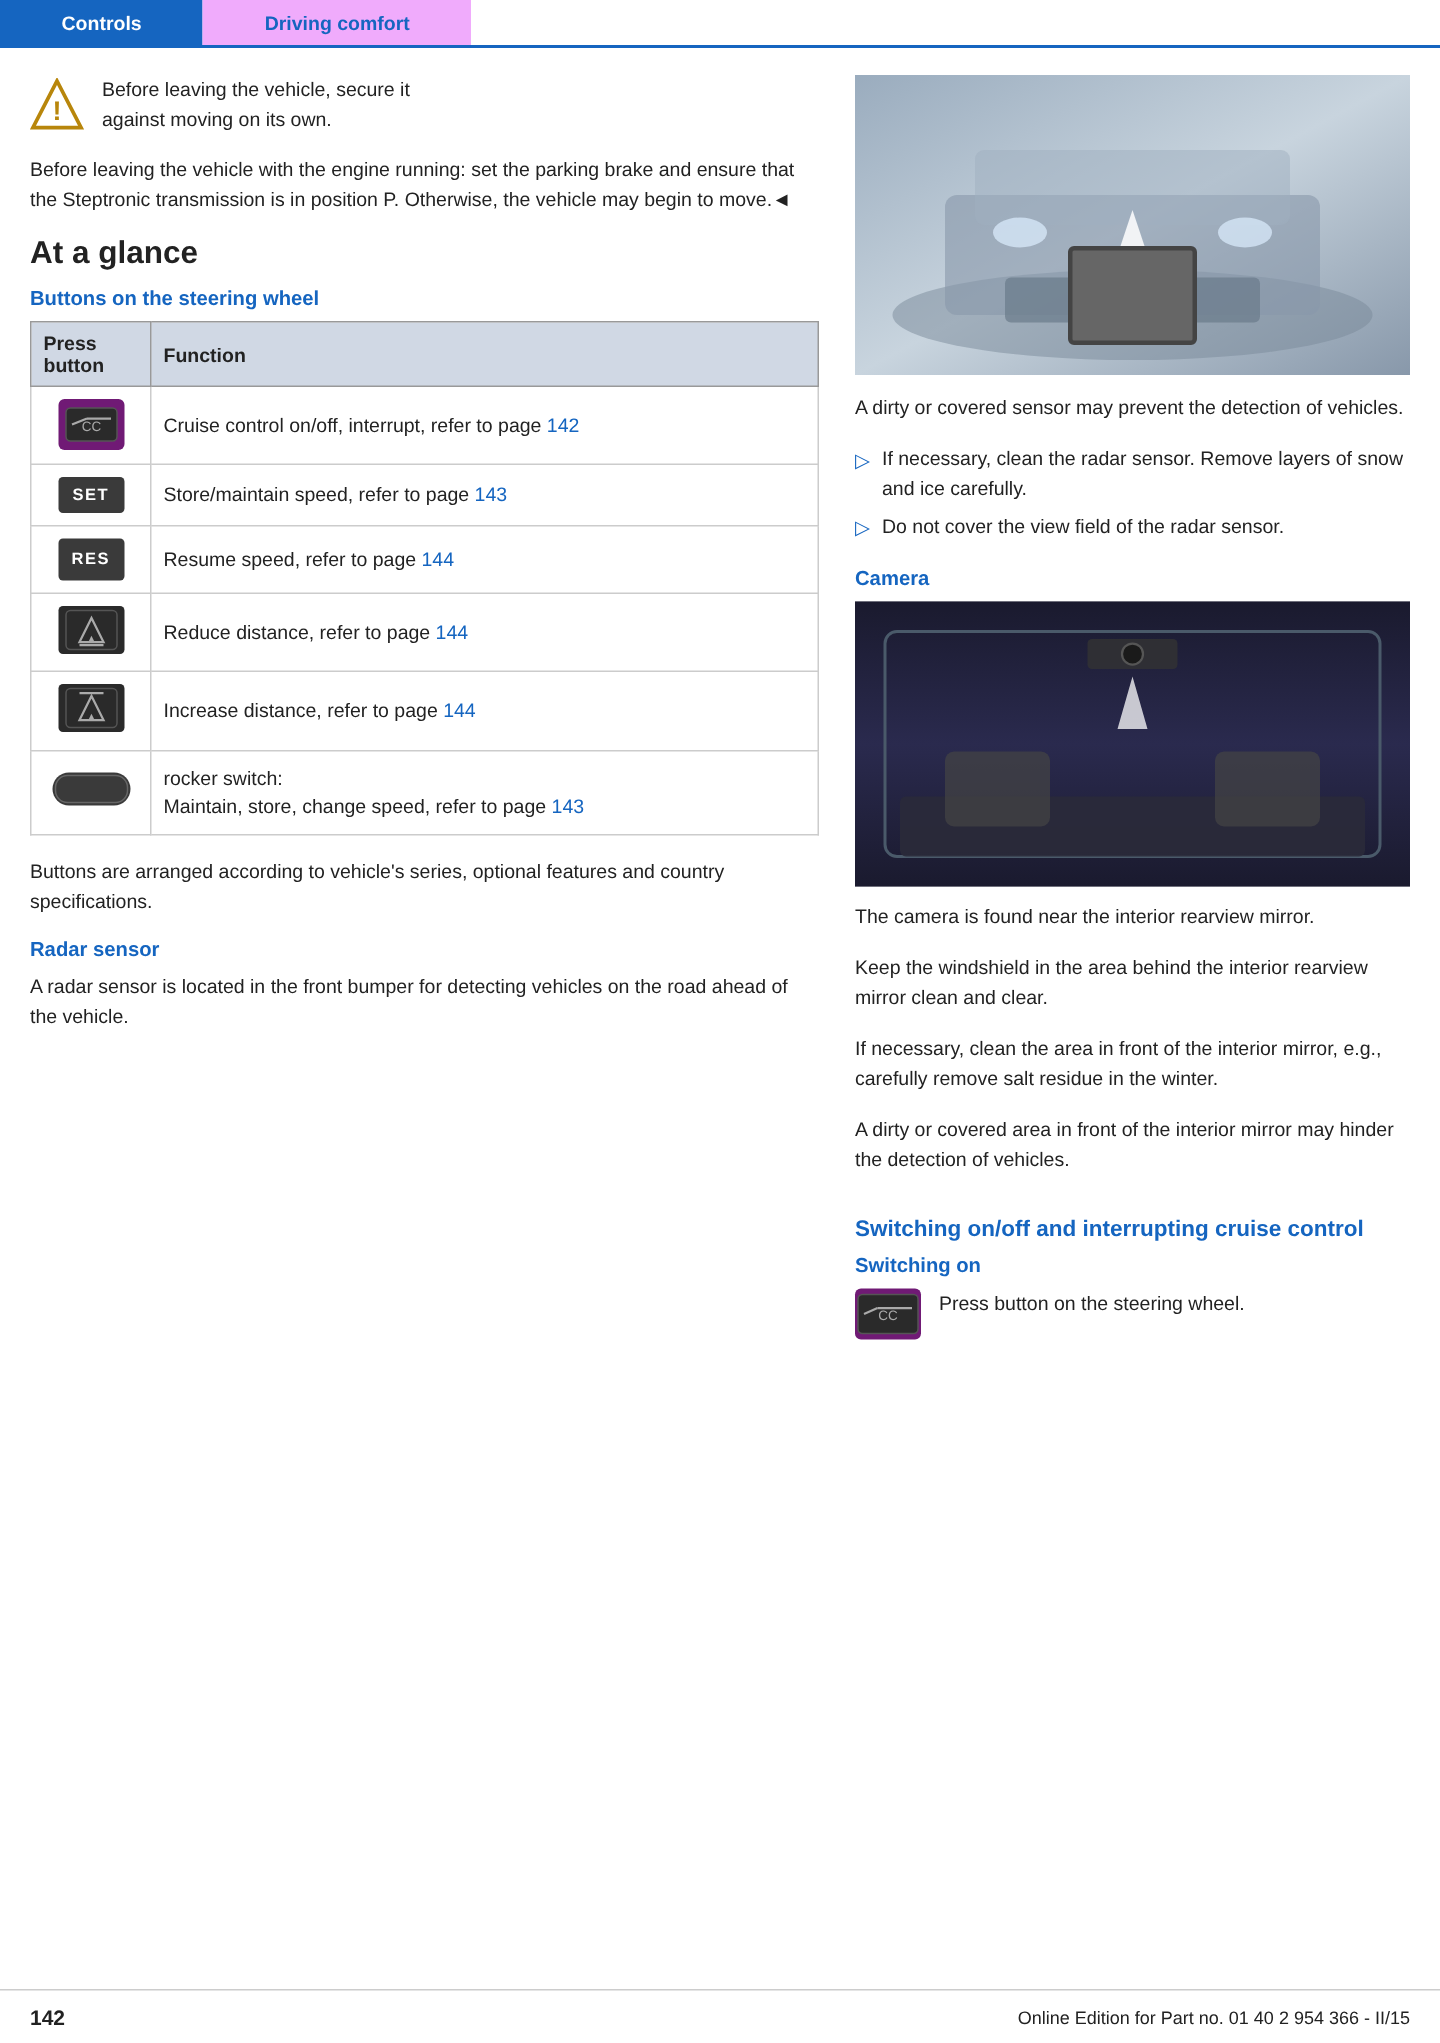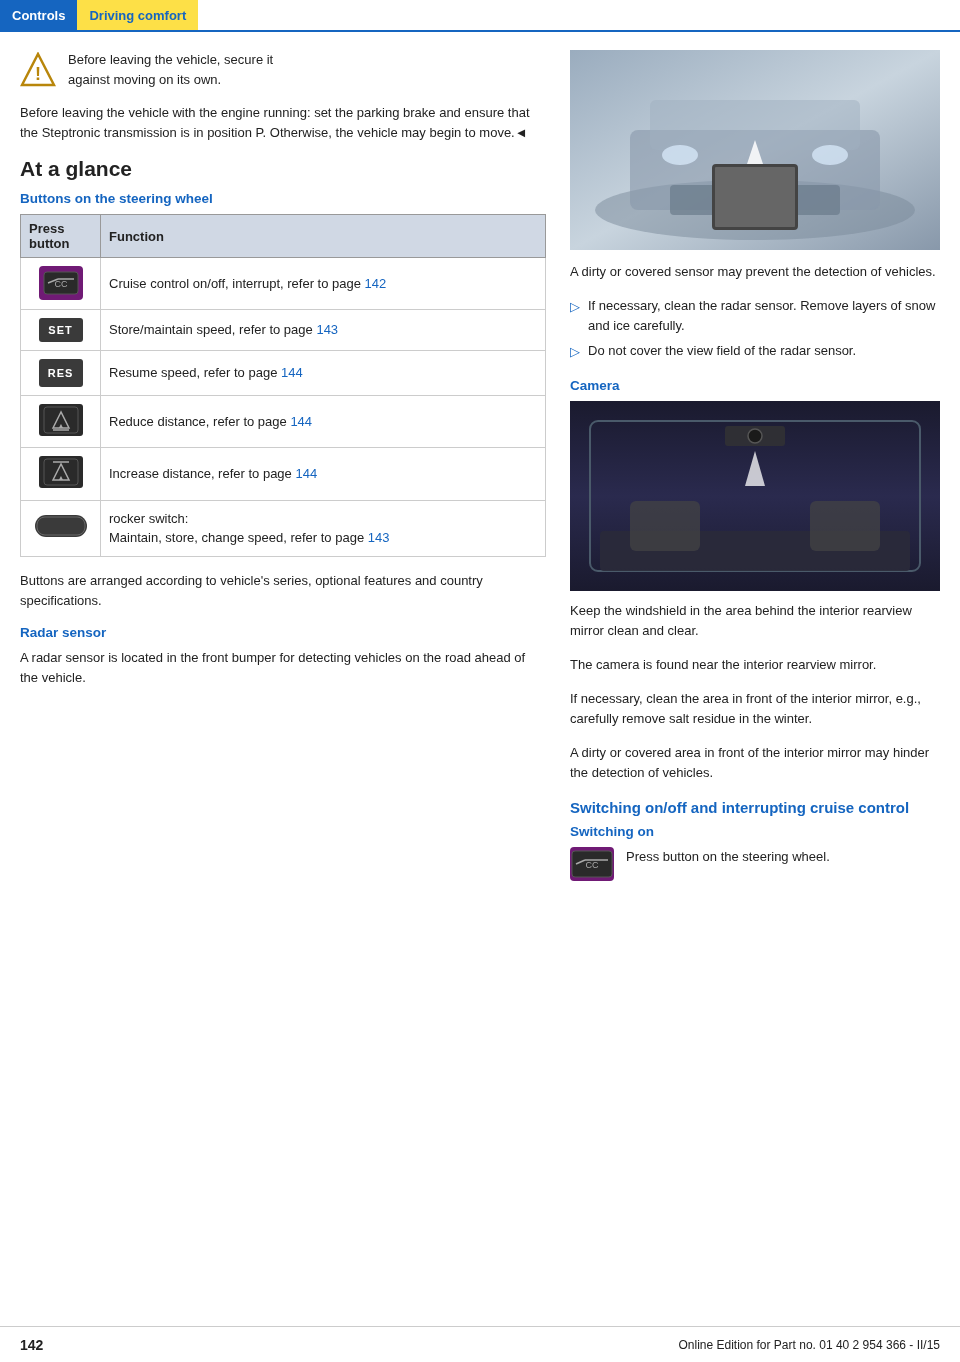--- a/index.html
+++ b/index.html
@@ -15,30 +15,30 @@
 
     
     .header {
       display: flex;
       height: 32px;
       border-bottom: 2px solid #1565c0;
     }
     .header-tab {
       display: flex;
       align-items: center;
-      padding: 0 12px;
+      padding: 0 41px;
       font-size: 13px;
       font-weight: bold;
     }
     .header-tab.active {
       background: #1565c0;
       color: #fff;
     }
     .header-tab.inactive {
-      background: #fde047;
+      background: #f0abfc;
       color: #1565c0;
     }
 
     
     .page-body {
       display: flex;
       padding: 18px 20px 40px 20px;
       gap: 24px;
     }
 
@@ -469,26 +469,26 @@
 
         <rect x="30" y="130" width="310" height="40" rx="4" fill="#2a2a3a" opacity="0.9"></rect>
 
         <rect x="60" y="100" width="70" height="50" rx="6" fill="#444" opacity="0.7"></rect>
         <rect x="240" y="100" width="70" height="50" rx="6" fill="#444" opacity="0.7"></rect>
 
         <polygon points="185,50 175,85 195,85" fill="white" opacity="0.75"></polygon>
       </svg>
     </div>
 
+    <p class="body-text">The camera is found near the interior rearview mirror.</p>
     <p class="body-text">Keep the windshield in the area behind the interior rearview mirror clean and clear.</p>
-    <p class="body-text">The camera is found near the interior rearview mirror.</p>
     <p class="body-text">If necessary, clean the area in front of the interior mirror, e.g., carefully remove salt residue in the winter.</p>
     <p class="body-text">A dirty or covered area in front of the interior mirror may hinder the detection of vehicles.</p>
 
-    <div class="subsection-heading" style="color:#1565c0; font-size:15px; font-weight:bold; margin-top:15px;">Switching on/off and interrupting cruise control</div>
+    <div class="subsection-heading" style="color:#1565c0; font-size:15px; font-weight:bold; margin-top:27px;">Switching on/off and interrupting cruise control</div>
     <div class="subsection-heading">Switching on</div>
 
     <div class="switching-icon-row">
       <div class="icon-cruise">
         <svg width="42" height="28" viewBox="0 0 42 28">
           <rect x="1" y="1" width="40" height="26" rx="3" fill="#2a2a2a" stroke="#555" stroke-width="1"></rect>
           <text x="21" y="18" text-anchor="middle" font-size="9" fill="#aaa">CC</text>
           <line x1="5" y1="14" x2="14" y2="10" stroke="#aaa" stroke-width="1.5"></line>
           <line x1="14" y1="10" x2="37" y2="10" stroke="#aaa" stroke-width="1.5"></line>
         </svg>

